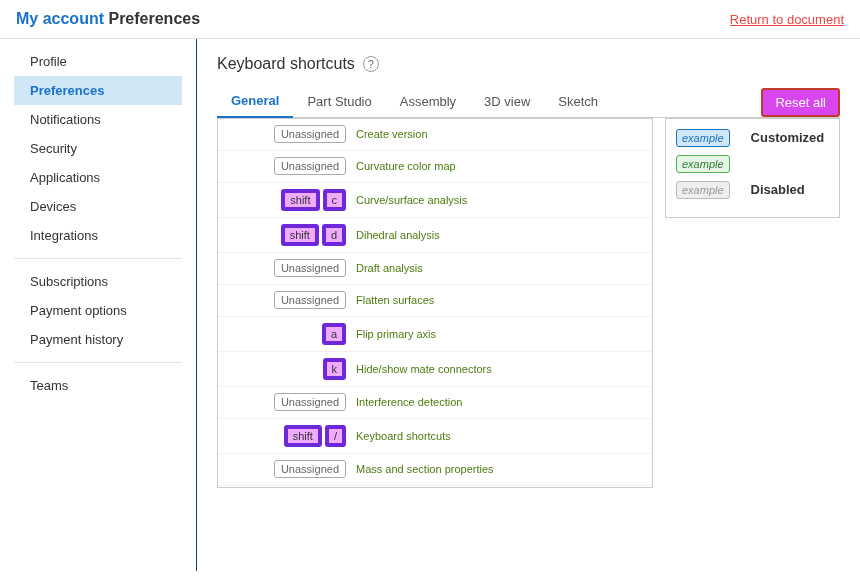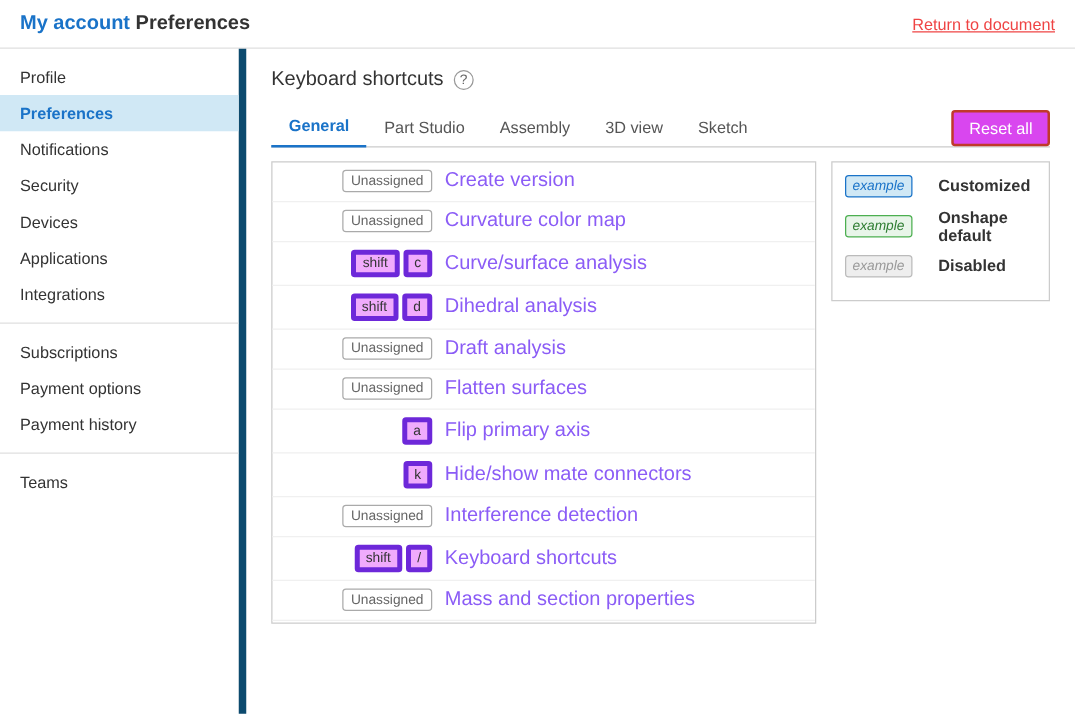--- a/index.html
+++ b/index.html
@@ -14,22 +14,22 @@
     .header-title { font-size: 16px; }
     .header-title .my-account { font-weight: bold; color: #1a73c8; cursor: pointer; }
     .header-title .page-name { font-weight: bold; color: #333; }
     .return-link { color: #ef4444; text-decoration: underline; font-size: 13px; cursor: pointer; }
 
     
     .layout { display: flex; height: calc(577px - 45px); }
 
     
     .sidebar {
-      width: 197px; min-width: 197px; border-right: 6px solid #0c4a6e;
-      padding: 8px 0; overflow-y: auto;
+      width: 197px; min-width: 197px; border-right: 1px solid #0c4a6e;
+      padding: 8px 14px; overflow-y: auto;
     }
     .sidebar-item {
       padding: 7px 16px; cursor: pointer; color: #333; font-size: 13px;
     }
     .sidebar-item.active { background: #d0e8f5; font-weight: bold; color: #1a73c8; }
     .sidebar-divider { border-top: 1px solid #e0e0e0; margin: 8px 0; }
 
     
     .main { flex: 1; padding: 16px 20px; overflow-y: auto; }
 
@@ -54,42 +54,42 @@
       margin-bottom: -1px;
     }
 
     .reset-btn {
       margin-left: auto; background: #d946ef; color: #fff; border: 2px solid #c0392b;
       padding: 5px 12px; border-radius: 3px; cursor: pointer; font-size: 13px; white-space: nowrap;
     }
 
     
     .content-area {
-      display: flex; gap: 12px; margin-top: 11px;
+      display: flex; gap: 12px; margin-top: 0;
     }
 
     
     .shortcuts-wrap {
       flex: 1; border: 1px solid #ccc; overflow-y: scroll; height: 370px; position: relative;
     }
     .shortcut-row {
       display: flex; align-items: center; padding: 6px 8px;
       border-bottom: 1px solid #f0f0f0; min-height: 32px;
     }
     .shortcut-row:last-child { border-bottom: none; }
     .key-area { display: flex; align-items: center; gap: 3px; min-width: 120px; justify-content: flex-end; margin-right: 10px; }
     .key-badge {
       display: inline-block; border: 4px solid #6d28d9; border-radius: 3px;
       padding: 1px 5px; font-size: 11px; background: #f0abfc; color: #333; min-width: 20px; text-align: center;
     }
     .unassigned-badge {
       display: inline-block; border: 1px solid #aaa; border-radius: 3px;
       padding: 2px 6px; font-size: 11px; background: #fff; color: #666;
     }
-    .action-label { color: #8b5cf6; font-size: 16px; }
+    .action-label { color: #4d7c0f; font-size: 11px; }
 
     
     .legend {
       width: 175px; min-width: 175px; border: 1px solid #ccc; padding: 10px 10px;
       height: fit-content; align-self: flex-start;
     }
     .legend-row { display: flex; align-items: center; gap: 21px; margin-bottom: 8px; }
     .legend-example {
       font-size: 11px; padding: 2px 5px; border-radius: 3px; font-style: italic; white-space: nowrap;
     }
@@ -117,22 +117,22 @@
   <a class="return-link">Return to document</a>
 </div>
 
 <div class="layout">
 
   <div class="sidebar">
     <div class="sidebar-item">Profile</div>
     <div class="sidebar-item active">Preferences</div>
     <div class="sidebar-item">Notifications</div>
     <div class="sidebar-item">Security</div>
+    <div class="sidebar-item">Applications</div>
     <div class="sidebar-item">Devices</div>
-    <div class="sidebar-item">Applications</div>
     <div class="sidebar-item">Integrations</div>
     <div class="sidebar-divider"></div>
     <div class="sidebar-item">Subscriptions</div>
     <div class="sidebar-item">Payment options</div>
     <div class="sidebar-item">Payment history</div>
     <div class="sidebar-divider"></div>
     <div class="sidebar-item">Teams</div>
   </div>
 
   <div class="main">
@@ -243,21 +243,20 @@
         </div>
       </div>
 
       <div class="legend">
         <div class="legend-row">
           <span class="legend-example customized">example</span>
           <span class="legend-label">Customized</span>
         </div>
         <div class="legend-row">
           <span class="legend-example default">example</span>
-          <span class="legend-label">Onshape default</span>
         </div>
         <div class="legend-row">
           <span class="legend-example disabled">example</span>
           <span class="legend-label">Disabled</span>
         </div>
       </div>
 
     </div>
   </div>
 </div>

